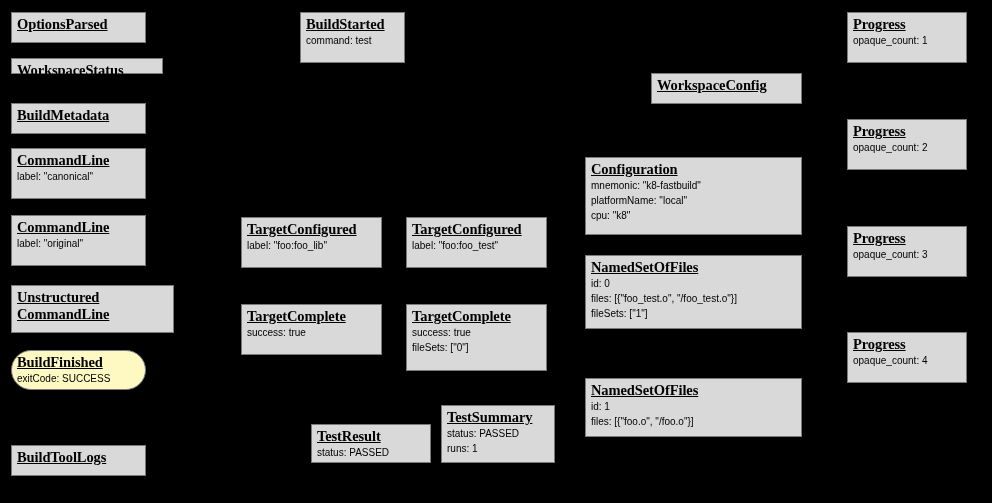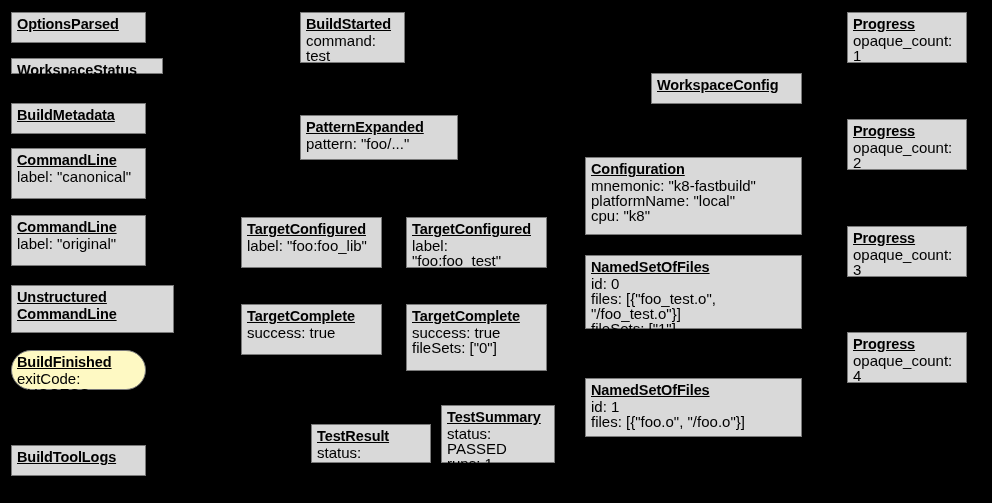--- a/index.html
+++ b/index.html
@@ -24,23 +24,24 @@
     color: #000000;
   }
   .node-title {
     font-size: 14.5px;
     font-weight: bold;
     text-decoration: underline;
     line-height: 17px;
     white-space: pre-line;
     letter-spacing: -0.1px;
     color: #000000;
+    font-family: Liberation Serif, serif;
   }
   .node-fields {
-    font-size: 15px;
+    font-size: 10px;
     font-weight: normal;
     line-height: 15px;
     white-space: pre-line;
     color: #000000;
     margin-top: 0px;
   }
   .node-fields:empty { display: none; }
 </style>
 </head>
 <body>
@@ -70,24 +71,20 @@
     <div class="node" style="left: 11px; top: 350px; width: 135px; height: 40px; background: #fef9c3; border-color: rgb(122, 122, 122); border-radius: 24px;">
       <div class="node-title">BuildFinished</div>
       <div class="node-fields">exitCode: SUCCESS</div>
     </div>
     <div class="node" style="left: 11px; top: 445px; width: 135px; height: 31px; background: rgb(217, 217, 217); border-color: rgb(122, 122, 122);">
       <div class="node-title">BuildToolLogs</div>
     </div>
     <div class="node" style="left: 300px; top: 12px; width: 105px; height: 51px; background: rgb(217, 217, 217); border-color: rgb(122, 122, 122);">
       <div class="node-title">BuildStarted</div>
       <div class="node-fields">command: test</div>
-    </div>
-    <div class="node" style="left: 300px; top: 115px; width: 158px; height: 45px; background: rgb(217, 217, 217); border-color: rgb(122, 122, 122);">
-      <div class="node-title">PatternExpanded</div>
-      <div class="node-fields">pattern: "foo/..."</div>
     </div>
     <div class="node" style="left: 241px; top: 217px; width: 141px; height: 51px; background: rgb(217, 217, 217); border-color: rgb(122, 122, 122);">
       <div class="node-title">TargetConfigured</div>
       <div class="node-fields">label: "foo:foo_lib"</div>
     </div>
     <div class="node" style="left: 406px; top: 217px; width: 141px; height: 51px; background: rgb(217, 217, 217); border-color: rgb(122, 122, 122);">
       <div class="node-title">TargetConfigured</div>
       <div class="node-fields">label: "foo:foo_test"</div>
     </div>
     <div class="node" style="left: 241px; top: 304px; width: 141px; height: 51px; background: rgb(217, 217, 217); border-color: rgb(122, 122, 122);">

